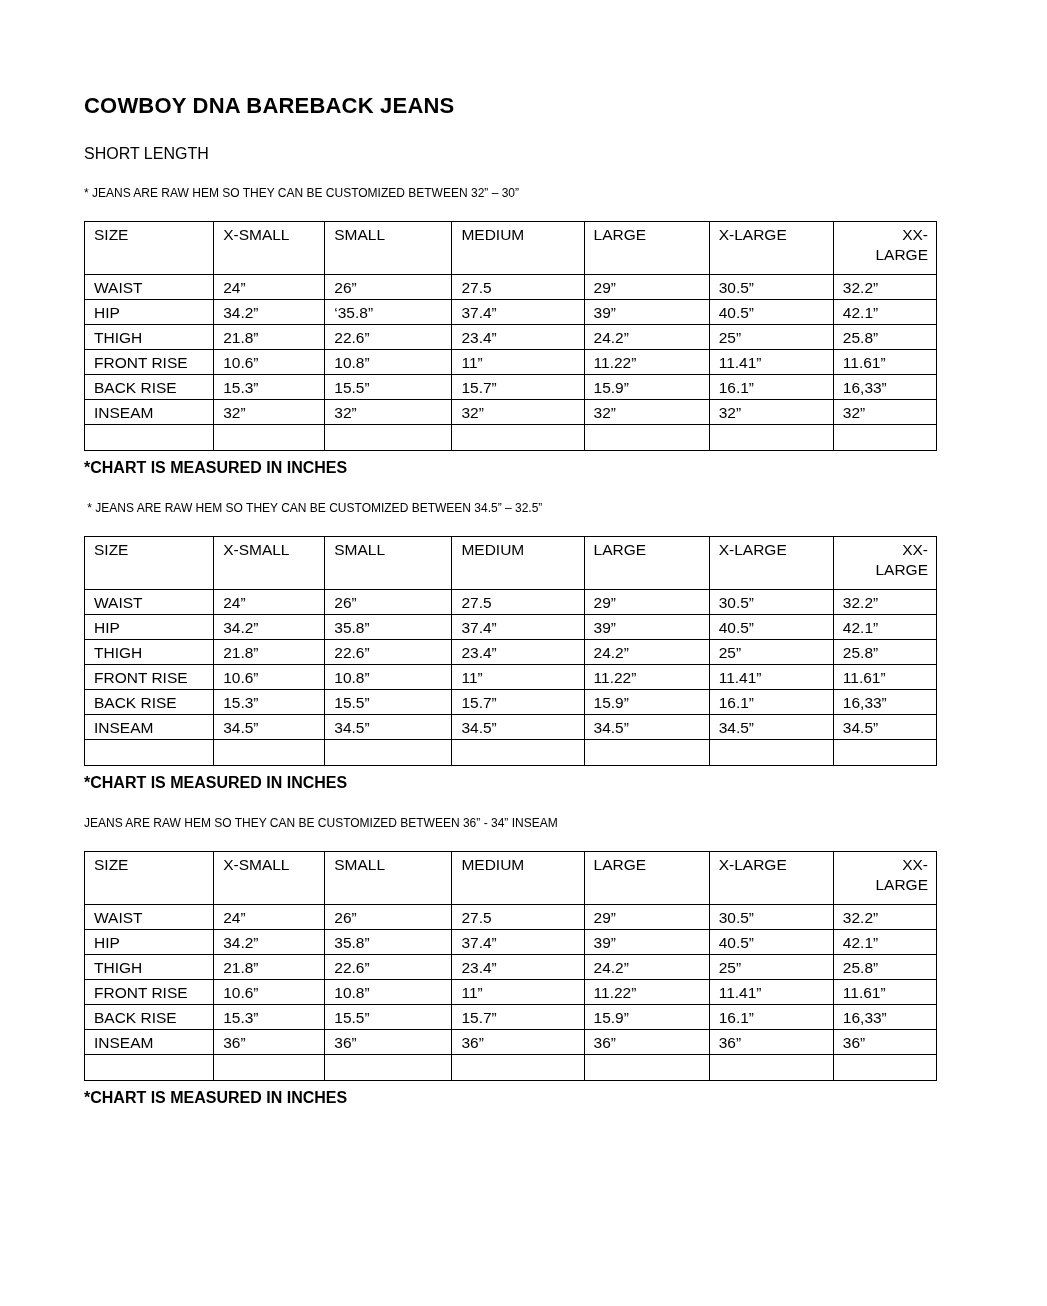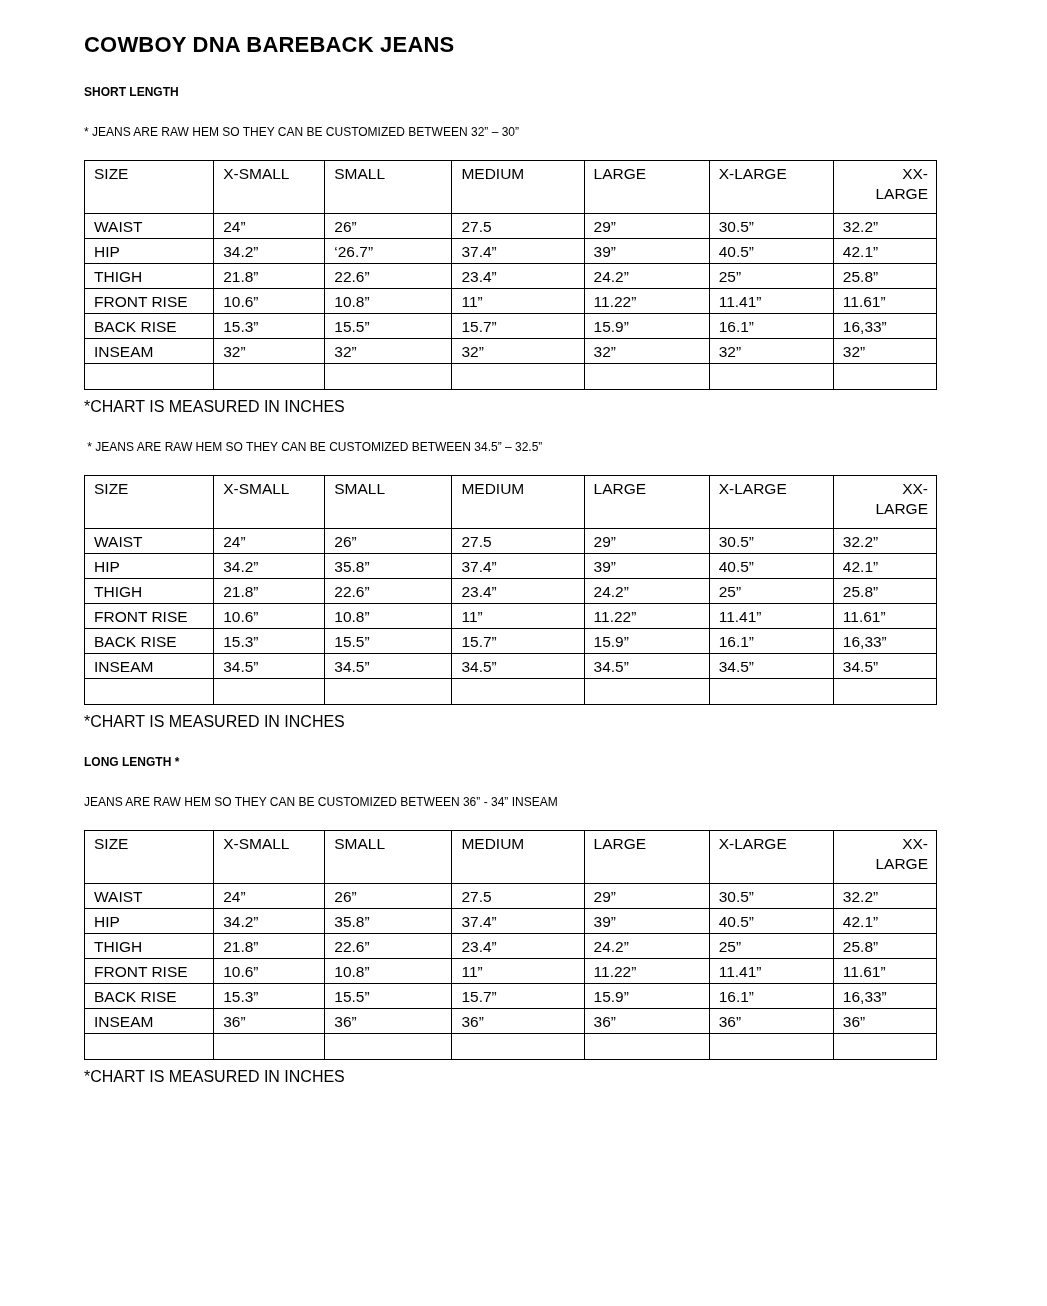--- a/index.html
+++ b/index.html
@@ -7,47 +7,47 @@
     margin: 0;
     padding: 0;
     background: #ffffff;
     color: #000000;
     font-family: "Liberation Sans", sans-serif;
   }
   .page {
     width: 1047px;
     height: 1306px;
     background: #ffffff;
-    padding: 32px 60px 0 84px;
+    padding: 93px 60px 0 84px;
     overflow: hidden;
   }
   .doc-title {
     font-size: 22px;
     font-weight: 700;
     line-height: 26px;
     margin: 0 0 26px 0;
     letter-spacing: 0.2px;
   }
   p { margin: 0; }
   .section-label {
-    font-size: 12px;
+    font-size: 16px;
     line-height: 17px;
     margin: 0 0 23px 0;
-    font-weight: bold;
   }
   .note {
     font-size: 12px;
     line-height: 17px;
     margin: 0 0 19px 0;
     white-space: pre-wrap;
   }
   .footer-note {
     font-size: 16px;
     line-height: 17px;
     margin: 8px 0 24px 0;
+    font-weight: bold;
   }
   table.size-chart {
     border-collapse: collapse;
     table-layout: fixed;
     width: 853px;
   }
   table.size-chart th,
   table.size-chart td {
     border: 1px solid #000000;
     font-size: 15.5px;
@@ -110,21 +110,21 @@
             <td>24”</td>
             <td>26”</td>
             <td>27.5</td>
             <td>29”</td>
             <td>30.5”</td>
             <td>32.2”</td>
           </tr>
           <tr>
             <td>HIP</td>
             <td>34.2”</td>
-            <td>‘26.7”</td>
+            <td>‘35.8”</td>
             <td>37.4”</td>
             <td>39”</td>
             <td>40.5”</td>
             <td>42.1”</td>
           </tr>
           <tr>
             <td>THIGH</td>
             <td>21.8”</td>
             <td>22.6”</td>
             <td>23.4”</td>
@@ -260,21 +260,20 @@
             <td></td>
             <td></td>
             <td></td>
           </tr>
         </tbody>
       </table>
     <p class="footer-note">*CHART IS MEASURED IN INCHES</p>
   </section>
 
   <section>
-    <p class="section-label">LONG LENGTH *</p>
     <p class="note">JEANS ARE RAW HEM SO THEY CAN BE CUSTOMIZED BETWEEN 36” - 34” INSEAM</p>
     <table class="size-chart">
         <colgroup>
           <col style="width: 129px;">
           <col style="width: 111px;">
           <col style="width: 127px;">
           <col style="width: 132px;">
           <col style="width: 125px;">
           <col style="width: 124px;">
           <col style="width: 103px;">

